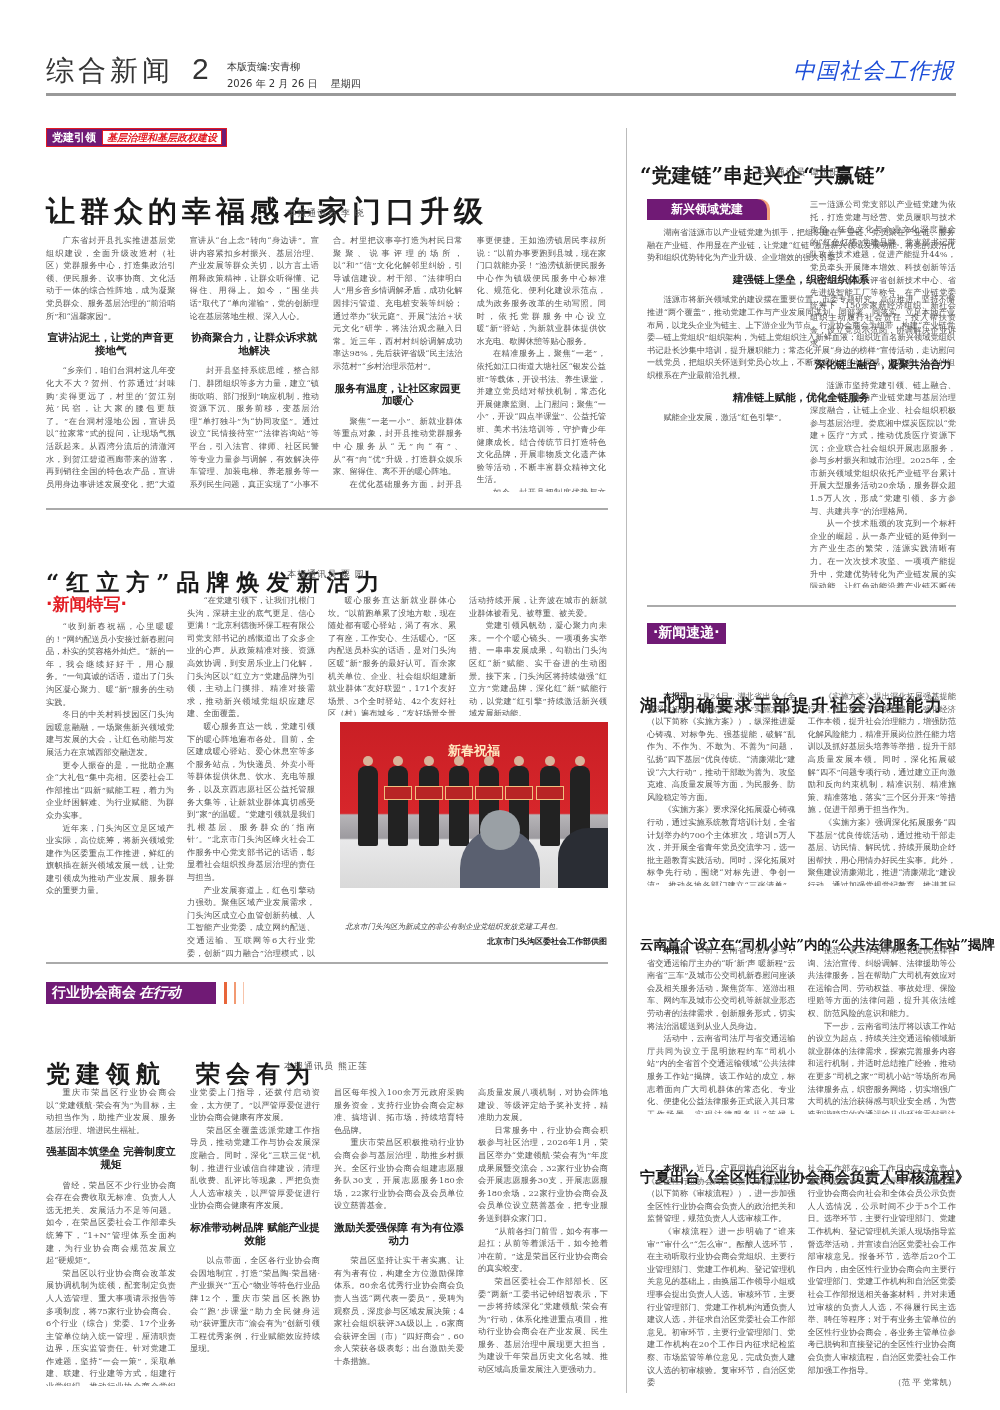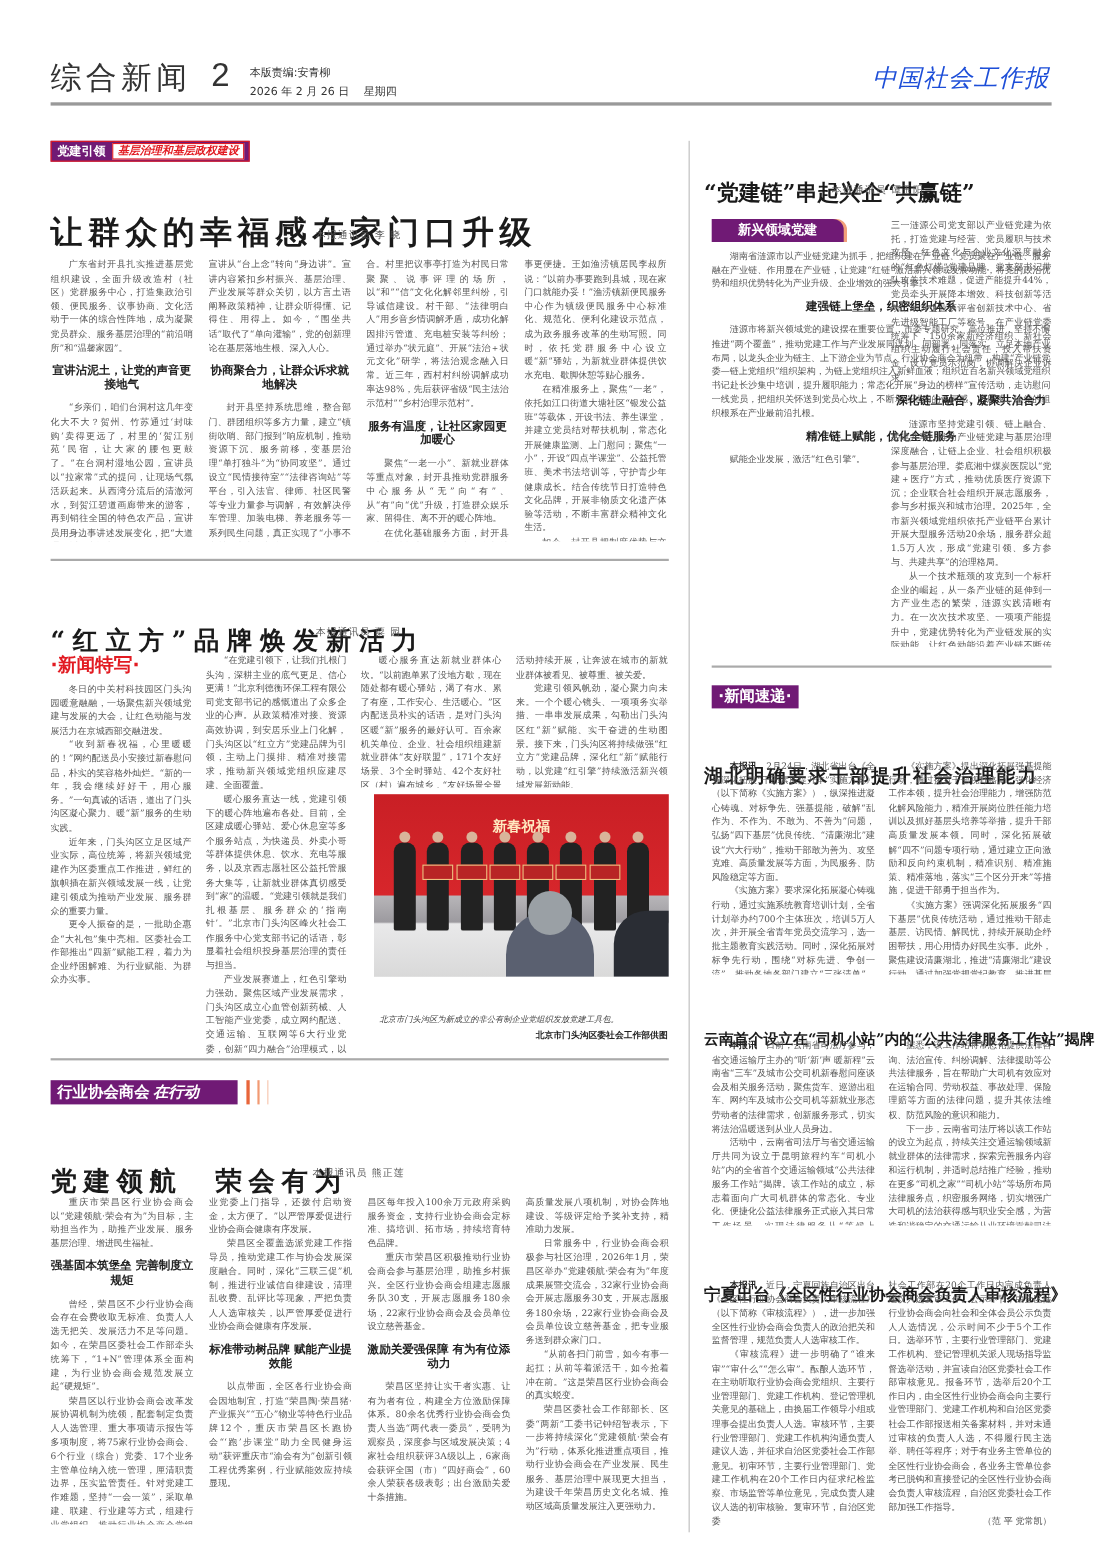--- a/index.html
+++ b/index.html
@@ -121,24 +121,24 @@
 <div class="abs" style="left:647px; top:226px; width:150px; height:360px;"></div>
 
 <div class="abs hrule" style="left:647px; top:605px; width:309px;"></div>
 
 <div class="abs headline" style="left:46px; top:527px; width:560px; font-size:23px; letter-spacing:7px;">“红立方”品牌焕发新活力</div>
 <div class="abs byline" style="left:46px; top:568px; width:560px;">本报通讯员  粟  园</div>
 <div class="abs" style="left:46px; top:593px; font-family:'DejaVu Sans',sans-serif; font-weight:bold; font-size:17px; color:#e21b22;">·新闻特写·</div>
 
 <div class="abs cols" style="left:46px; top:620px; width:128px; height:340px;">
   <div class="col">
+      <p>“收到新春祝福，心里暖暖的！”网约配送员小安接过新春慰问品，朴实的笑容格外灿烂。“新的一年，我会继续好好干，用心服务。”一句真诚的话语，道出了门头沟区凝心聚力、暖“新”服务的生动实践。</p>
       <p>冬日的中关村科技园区门头沟园暖意融融，一场聚焦新兴领域党建与发展的大会，让红色动能与发展活力在京城西部交融迸发。</p>
-      <p>“收到新春祝福，心里暖暖的！”网约配送员小安接过新春慰问品，朴实的笑容格外灿烂。“新的一年，我会继续好好干，用心服务。”一句真诚的话语，道出了门头沟区凝心聚力、暖“新”服务的生动实践。</p>
+      <p>更令人振奋的是，一批助企惠企“大礼包”集中亮相。区委社会工作部推出“四新”赋能工程，着力为企业纾困解难、为行业赋能、为群众办实事。</p>
       <p>近年来，门头沟区立足区域产业实际，高位统筹，将新兴领域党建作为区委重点工作推进，鲜红的旗帜插在新兴领域发展一线，让党建引领成为推动产业发展、服务群众的重要力量。</p>
-      <p>更令人振奋的是，一批助企惠企“大礼包”集中亮相。区委社会工作部推出“四新”赋能工程，着力为企业纾困解难、为行业赋能、为群众办实事。</p>
     </div>
 </div>
 <div class="abs cols" style="left:187px; top:594px; width:128px; height:366px;">
   <div class="col">
       <p>“在党建引领下，让我们扎根门头沟，深耕主业的底气更足、信心更满！”北京利德衡环保工程有限公司党支部书记的感慨道出了众多企业的心声。从政策精准对接、资源高效协调，到安居乐业上门化解，门头沟区以“红立方”党建品牌为引领，主动上门摸排、精准对接需求，推动新兴领域党组织应建尽建、全面覆盖。</p>
       <p>暖心服务直达一线，党建引领下的暖心阵地遍布各处。目前，全区建成暖心驿站、爱心休息室等多个服务站点，为快递员、外卖小哥等群体提供休息、饮水、充电等服务，以及京西志愿社区公益托管服务大集等，让新就业群体真切感受到“家”的温暖。“党建引领就是我们扎根基层、服务群众的‘指南针’。”北京市门头沟区峰火社会工作服务中心党支部书记的话语，彰显着社会组织投身基层治理的责任与担当。</p>
       <p>产业发展赛道上，红色引擎动力强劲。聚焦区域产业发展需求，门头沟区成立心血管创新药械、人工智能产业党委，成立网约配送、交通运输、互联网等6大行业党委，创新“四力融合”治理模式，以党组织为纽带扩大“红色朋友圈”。目前，人工智能产业链党委将党建工作融入产业发展全链条，赋能自主可控算力集群、国产文生视频模型技术领跑全球，走出一条党建引领、产业联动的高质量发展之路。</p>
     </div>
 </div>
 <div class="abs cols" style="left:328px; top:594px; width:128px; height:122px;">

